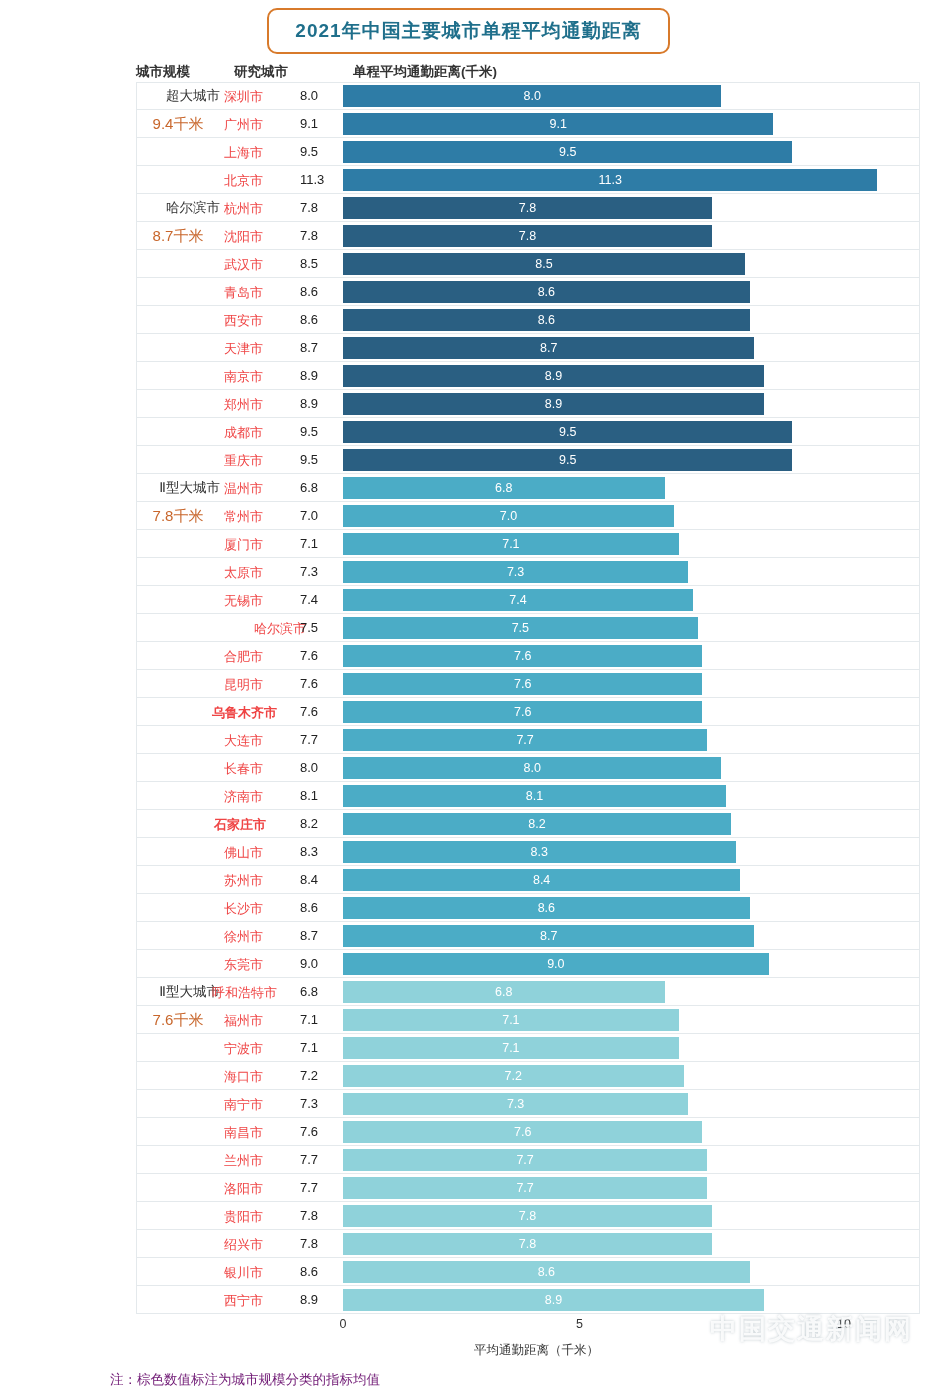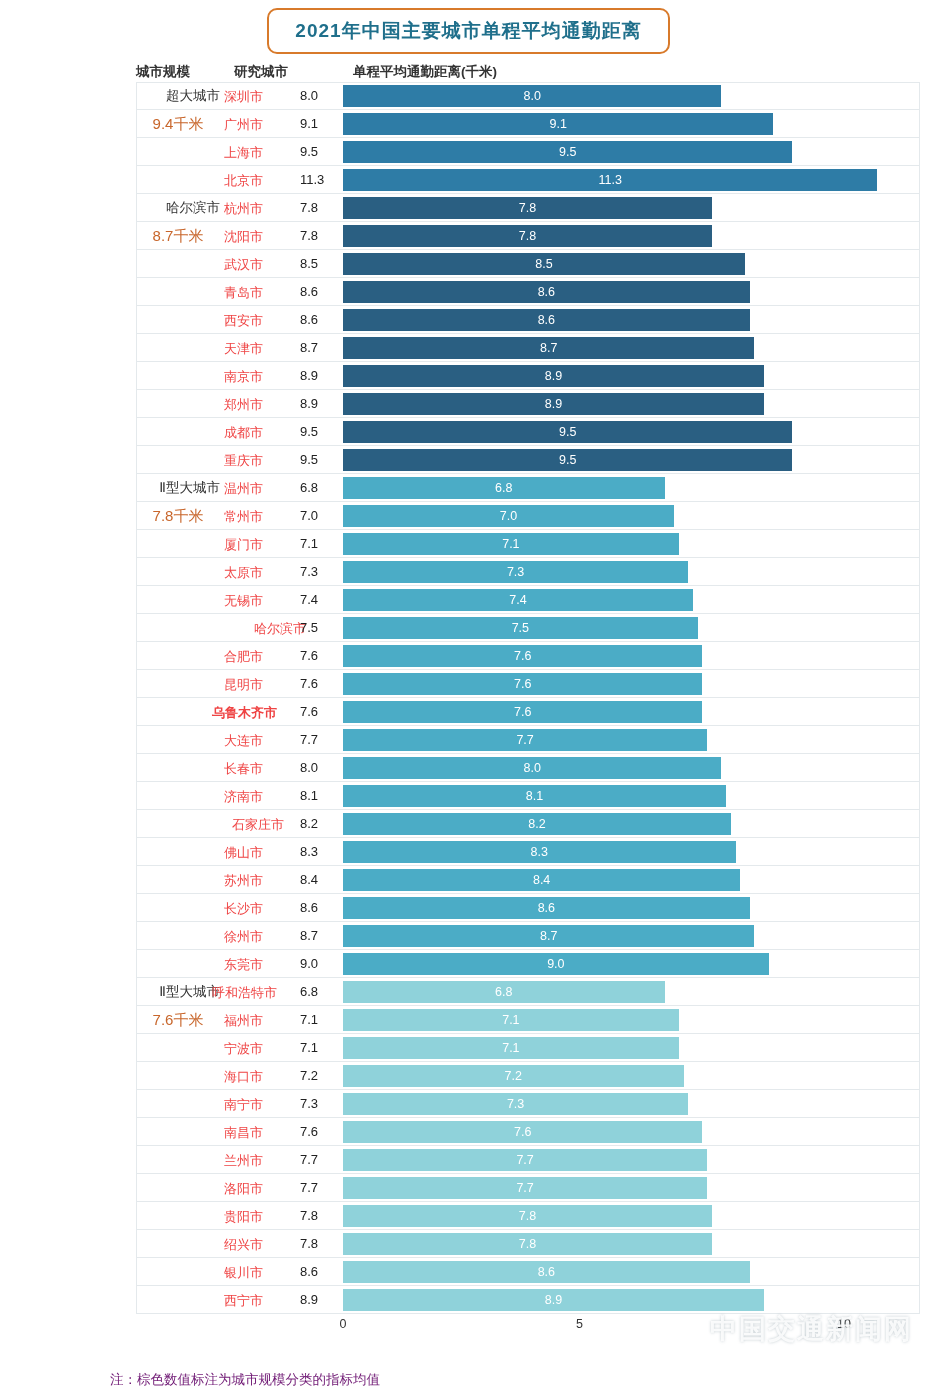--- a/index.html
+++ b/index.html
@@ -435,21 +435,21 @@
         <div class="city-label">济南市</div>
         <div class="val-label">8.1</div>
         <div class="barzone">
           <div class="bar" style="width: 383.09px; background: rgb(75, 172, 198);">
             <span>8.1</span>
           </div>
         </div>
       </div>
       <div class="row">
         <div class="grid"></div>
-        <div class="city-label" style="left: 232px;">石家庄市</div>
+        <div class="city-label" style="left: 214px; font-weight: bold;">石家庄市</div>
         <div class="val-label">8.2</div>
         <div class="barzone">
           <div class="bar" style="width: 387.82px; background: rgb(75, 172, 198);">
             <span>8.2</span>
           </div>
         </div>
       </div>
       <div class="row">
         <div class="grid"></div>
         <div class="city-label">佛山市</div>
@@ -621,16 +621,17 @@
             <span>8.9</span>
           </div>
         </div>
       </div>
     </div>
   <div class="axis" id="axis">
       <div class="tick" style="left: 207px;">0</div>
       <div class="tick" style="left: 443.475px;">5</div>
       <div class="tick" style="left: 679.951px; margin-left: 28px;">10</div>
     </div>
+  <div class="axis-title">平均通勤距离（千米）</div>
 </div>
 
 <div class="watermark">中国交通新闻网</div>
 <div class="note">注：棕色数值标注为城市规模分类的指标均值</div>
 
 </body></html>

